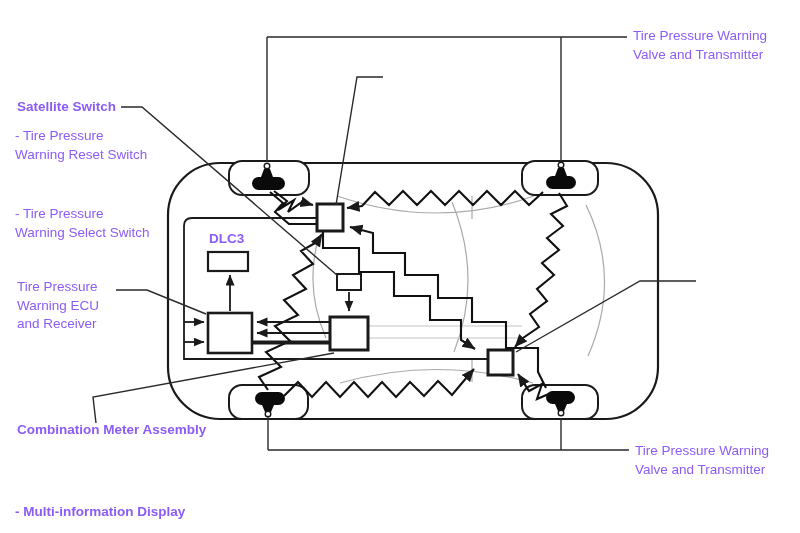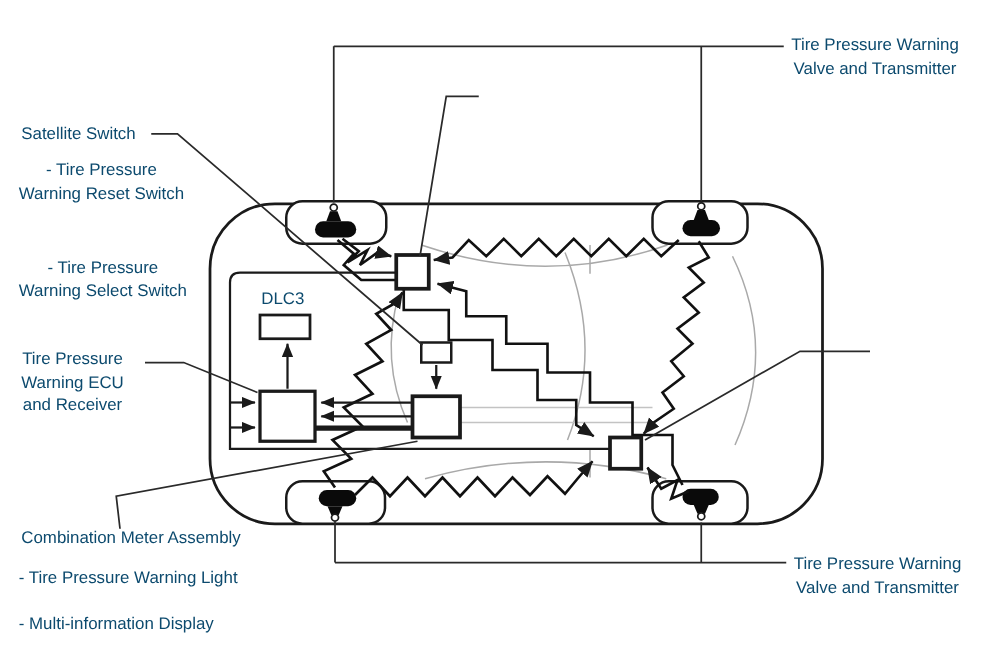--- a/index.html
+++ b/index.html
@@ -1,20 +1,20 @@
 <!DOCTYPE html>
 <html><head>
 <meta charset="utf-8">
 <style>
   html,body{margin:0;padding:0;background:#fff;}
   #stage{position:relative;width:800px;height:533px;background:#ffffff;overflow:hidden;
          font-family:"Liberation Sans","DejaVu Sans",sans-serif;color:#1f1f1f;}
   #diagram-svg{position:absolute;left:0;top:0;}
-  .lbl{position:absolute;font-size:13.5px;line-height:18.5px;white-space:pre-line;color:#0c4a6e;text-align:center;}
-  .nowrap{white-space:nowrap;}
+  .lbl{position:absolute;font-size:13.5px;line-height:18.5px;white-space:pre-line;color:#8b5cf6;}
+  .nowrap{white-space:nowrap;font-weight:bold;}
 </style>
 </head>
 <body>
 
 <div id="stage">
 
   <svg id="diagram-svg" width="800" height="533" viewBox="0 0 800 533">
     <defs>
       <marker id="ah" markerUnits="userSpaceOnUse" markerWidth="14" markerHeight="12" refX="12.5" refY="5.5" orient="auto">
         <path d="M0,0 L13,5.5 L0,11 Z" fill="#1a1a1a"></path>
@@ -104,21 +104,20 @@
 
   <div class="lbl nowrap" style="left:17px;top:98px">Satellite Switch</div>
   <div class="lbl" style="left:15px;top:127px">- Tire Pressure
 Warning Reset Switch</div>
   <div class="lbl" style="left:15px;top:205px">- Tire Pressure
 Warning Select Switch</div>
   <div class="lbl nowrap" style="left:17px;top:421px">Combination Meter Assembly</div>
   <div class="lbl" style="left:17px;top:278px">Tire Pressure
 Warning ECU
 and Receiver</div>
-  <div class="lbl nowrap" style="left:15px;top:453px">- Tire Pressure Warning Light</div>
-  <div class="lbl nowrap" style="left:15px;top:490px">- Multi-information Display</div>
+  <div class="lbl nowrap" style="left:15px;top:503px">- Multi-information Display</div>
   <div class="lbl" style="left:633px;top:27px">Tire Pressure Warning
 Valve and Transmitter</div>
   <div class="lbl" style="left:635px;top:442px">Tire Pressure Warning
 Valve and Transmitter</div>
   <div class="lbl nowrap" style="left:209px;top:230px">DLC3</div>
 
 </div>
 
 </body></html>

